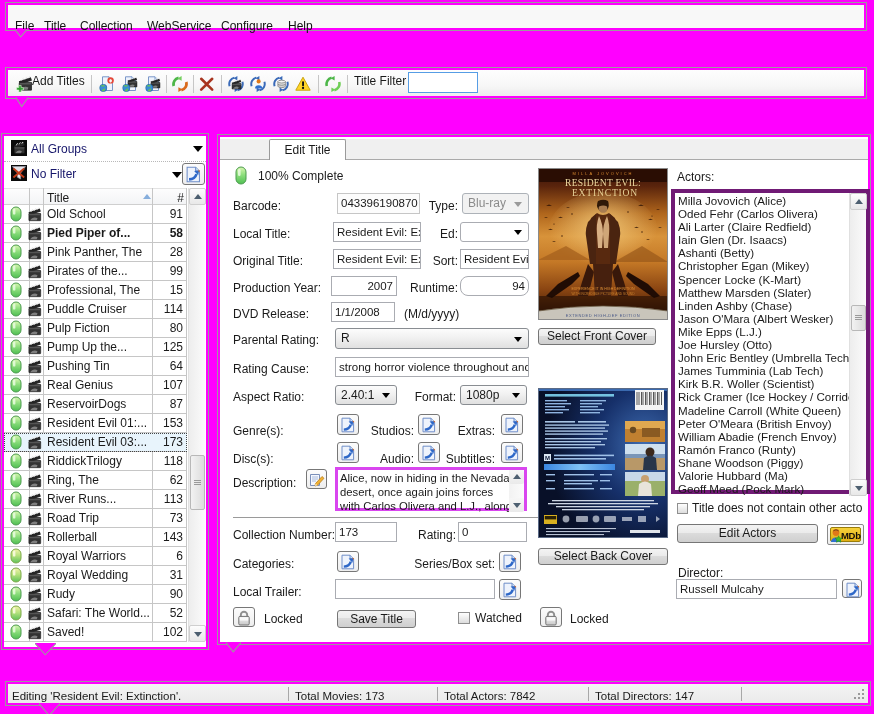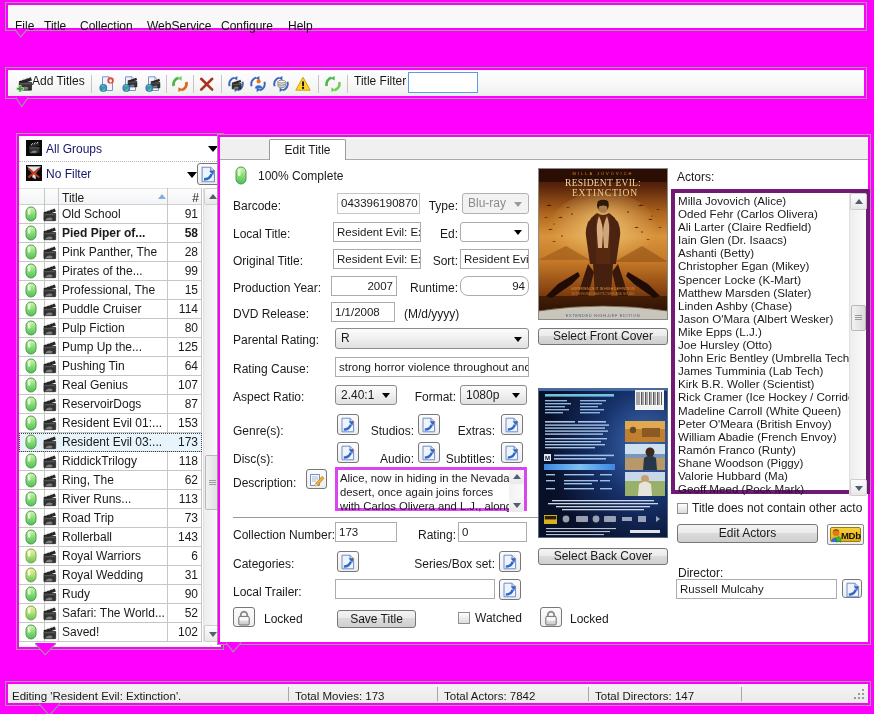--- a/index.html
+++ b/index.html
@@ -23,21 +23,21 @@
 
 #menubar { left:5px; top:2px; width:862px; height:29px; }
 #menubar .inner { width:100%; height:100%; background:#f8f8f8; display:flex; align-items:center; }
 .mitem { color:#111; position:absolute; top:0; line-height:23px;margin-top:10px; }
 
 #toolbar { left:5px; top:67px; width:862px; height:32px; }
 #toolbar .inner { width:100%; height:100%; background:linear-gradient(#fefefe,#f7f7f7 60%,#ededed); position:relative; }
 .tsep { position:absolute; top:5px; width:1px; height:18px; background:#c6c6c6; }
 .ticon { position:absolute; top:6px; width:16px; height:16px; }
 
-#leftpanel { left:16px; top:133px; width:208px; height:517px;text-align:right; }
+#leftpanel { left:1px; top:133px; width:208px; height:517px;text-align:right; }
 #leftpanel .inner { width:100%; height:100%; background:#fff; position:relative; }
 
 #statusbar { left:5px; top:681px; width:866px; height:25px; }
 #statusbar .inner { width:100%; height:100%; background:linear-gradient(#f4f4f4,#eaeaea); position:relative; font-size:11.5px; color:#222; }
 .ssep { position:absolute; top:3px; width:1px; height:14px; background:#a8a8a8; }
 
 #mainpanel { left:217px; top:134px; width:654px; height:511px; }
 #mainpanel .inner { width:100%; height:100%; background:#fff; position:relative; }
 #tabstrip { position:absolute; left:0; top:2px; width:100%; height:21px; background:#f0f0f0; border-bottom:1px solid #aaa; }
 #tab1 { position:absolute; left:4px; top:2px; width:77px; height:21px; background:#fff; border:1px solid #9a9a9a; border-bottom:none; border-radius:2px 2px 0 0; z-index:2; text-align:center; line-height:20px;margin-left:45px; }
@@ -769,21 +769,21 @@
         <rect x="0" y="128" width="130" height="24" fill="#1c0a02" opacity="0.55"></rect>
         <text x="65" y="122" font-size="3.6" fill="#e09035" text-anchor="middle" font-family="Liberation Sans">EXPERIENCE IT IN HIGH DEFINITION</text>
         <text x="65" y="127" font-size="3.2" fill="#c87f2c" text-anchor="middle" font-family="Liberation Sans">WITH INCREDIBLE PICTURE AND SOUND</text>
 
         <path d="M0 143 Q65 133 130 143 L130 152 L0 152 Z" fill="#c9c5bb"></path>
         <path d="M0 143 Q65 133 130 143" fill="none" stroke="#6a5a42" stroke-width="0.8"></path>
         <text x="65" y="149" font-size="4" fill="#4a5a88" text-anchor="middle" font-family="Liberation Sans" letter-spacing="0.6">EXTENDED HIGH-DEF EDITION</text>
         <rect x="0.5" y="0.5" width="129" height="151" fill="none" stroke="#8a8a8a"></rect>
       </svg>
     </div>
-    <div class="btn" style="left:318px; top:191px; width:130px; height:17px; line-height:15px;">Select Front Cover</div>
+    <div class="btn" style="left:318px; top:191px; width:118px; height:17px; line-height:15px;">Select Front Cover</div>
     <div class="abs" id="backcover" style="left:318px; top:251px; width:130px; height:150px;">
       <svg width="130" height="150" viewBox="0 0 130 150">
         <defs>
           <radialGradient id="bcg" cx="0.82" cy="0.38" r="0.75">
             <stop offset="0" stop-color="#3f6cb0"></stop>
               <stop offset="0.5" stop-color="#16306a"></stop>
               <stop offset="1" stop-color="#081028"></stop>
           </radialGradient>
           <linearGradient id="bann" x1="0" y1="0" x2="1" y2="0">
             <stop offset="0" stop-color="#3b86e0"></stop>

